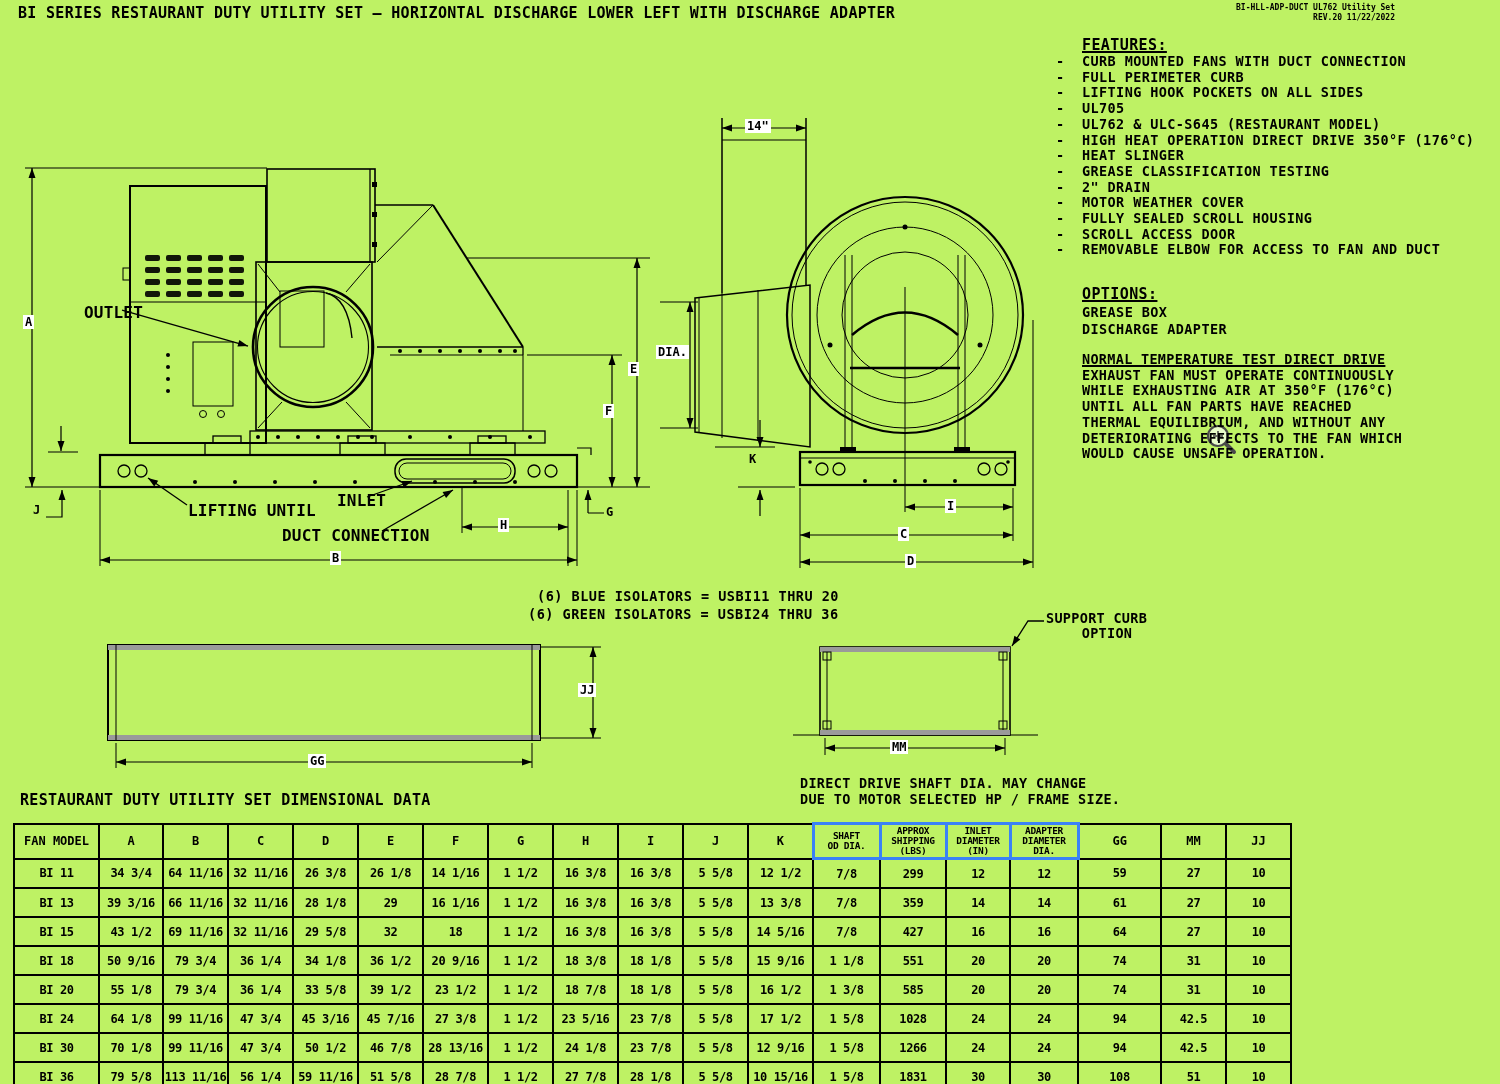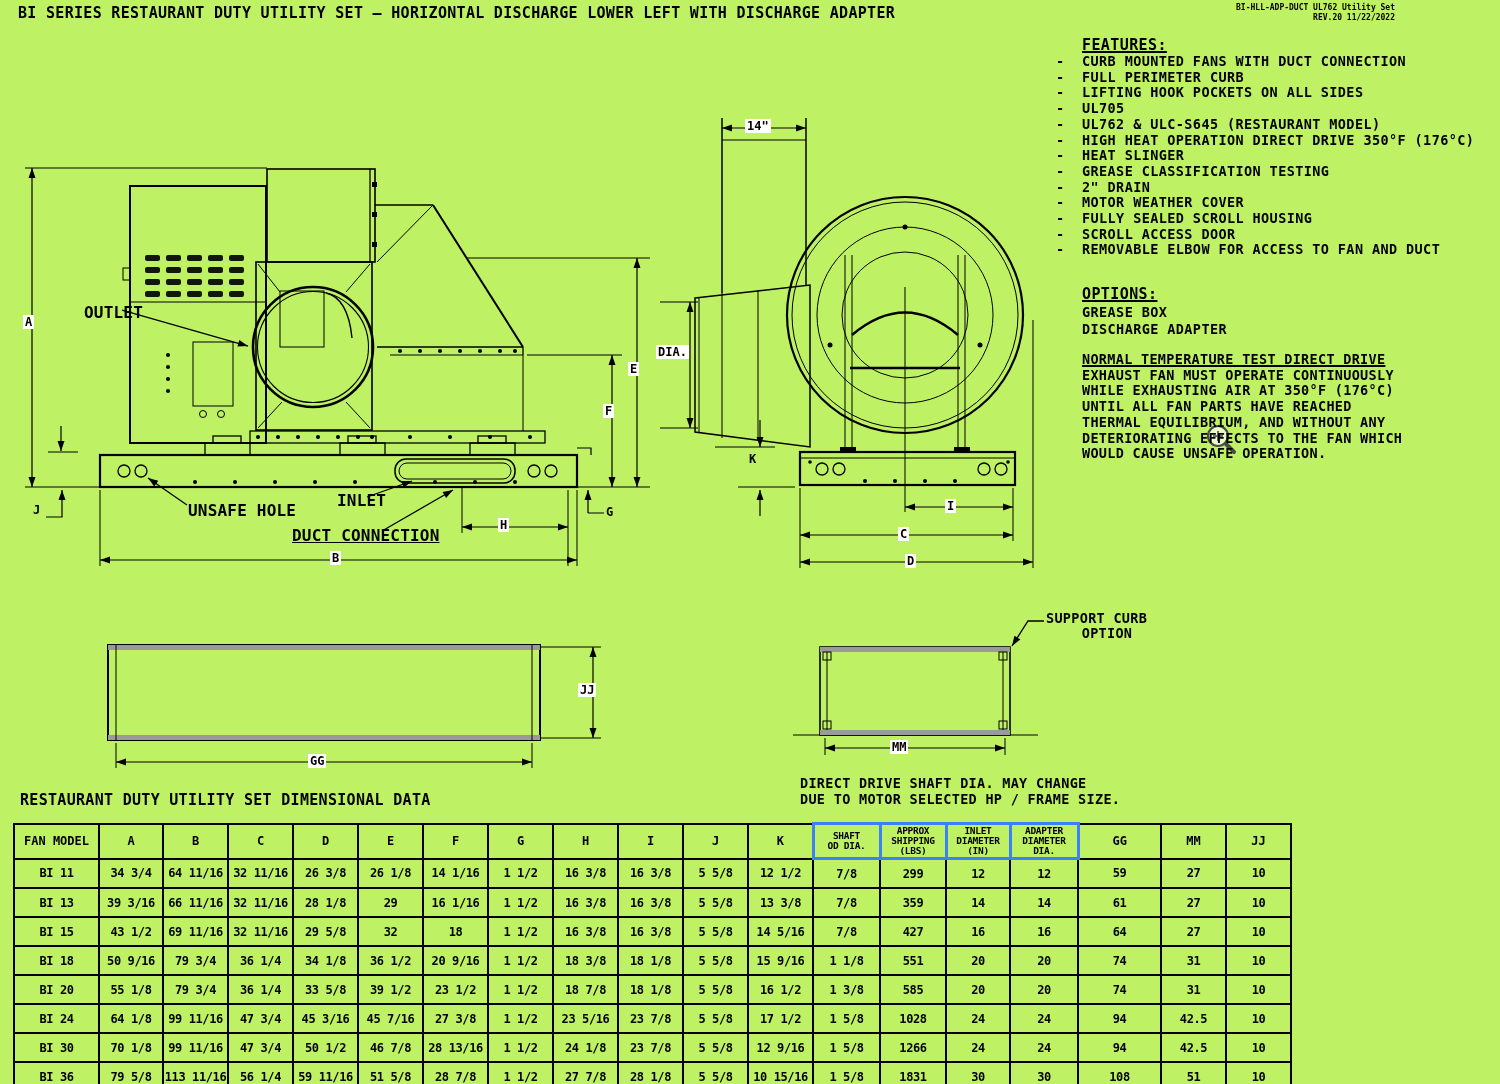--- a/index.html
+++ b/index.html
@@ -388,35 +388,39 @@
     <div>
         <div>EXHAUST FAN MUST OPERATE CONTINUOUSLY</div>
         <div>WHILE EXHAUSTING AIR AT 350°F (176°C)</div>
         <div>UNTIL ALL FAN PARTS HAVE REACHED</div>
         <div>THERMAL EQUILIBRIUM, AND WITHOUT ANY</div>
         <div>DETERIORATING EFFECTS TO THE FAN WHICH</div>
         <div>WOULD CAUSE UNSAFE OPERATION.</div>
       </div>
   </div>
 
+  <div class="abs isonotes">
+    <div>(6) BLUE ISOLATORS = USBI11 THRU 20</div>
+    <div>(6) GREEN ISOLATORS = USBI24 THRU 36</div>
+  </div>
 
   <div class="abs shaftnote">
     <div>DIRECT DRIVE SHAFT DIA. MAY CHANGE</div>
     <div>DUE TO MOTOR SELECTED HP / FRAME SIZE.</div>
   </div>
 
   <div class="abs sclabel">
     <div>SUPPORT CURB</div>
     <div>OPTION</div>
   </div>
 
   <span class="call" style="left:84px;top:303px;">OUTLET</span>
-  <span class="call" style="left:188px;top:501px;">UNSAFE HOLE</span>
+  <span class="call" style="left:188px;top:501px;">LIFTING UNTIL</span>
   <span class="call" style="left:337px;top:491px;">INLET</span>
-  <span class="call" style="left:292px;top:526px;text-decoration:underline;">DUCT CONNECTION</span>
+  <span class="call" style="left:282px;top:526px;">DUCT CONNECTION</span>
 
   <span class="dim" style="left:23px;top:315px;">A</span>
   <span class="dim" style="left:31px;top:503px;background:none;">J</span>
   <span class="dim" style="left:330px;top:551px;">B</span>
   <span class="dim" style="left:498px;top:518px;">H</span>
   <span class="dim" style="left:628px;top:362px;">E</span>
   <span class="dim" style="left:603px;top:404px;">F</span>
   <span class="dim" style="left:604px;top:505px;background:none;">G</span>
   <span class="dim" style="left:745px;top:119px;">14"</span>
   <span class="dim" style="left:656px;top:345px;">DIA.</span>

